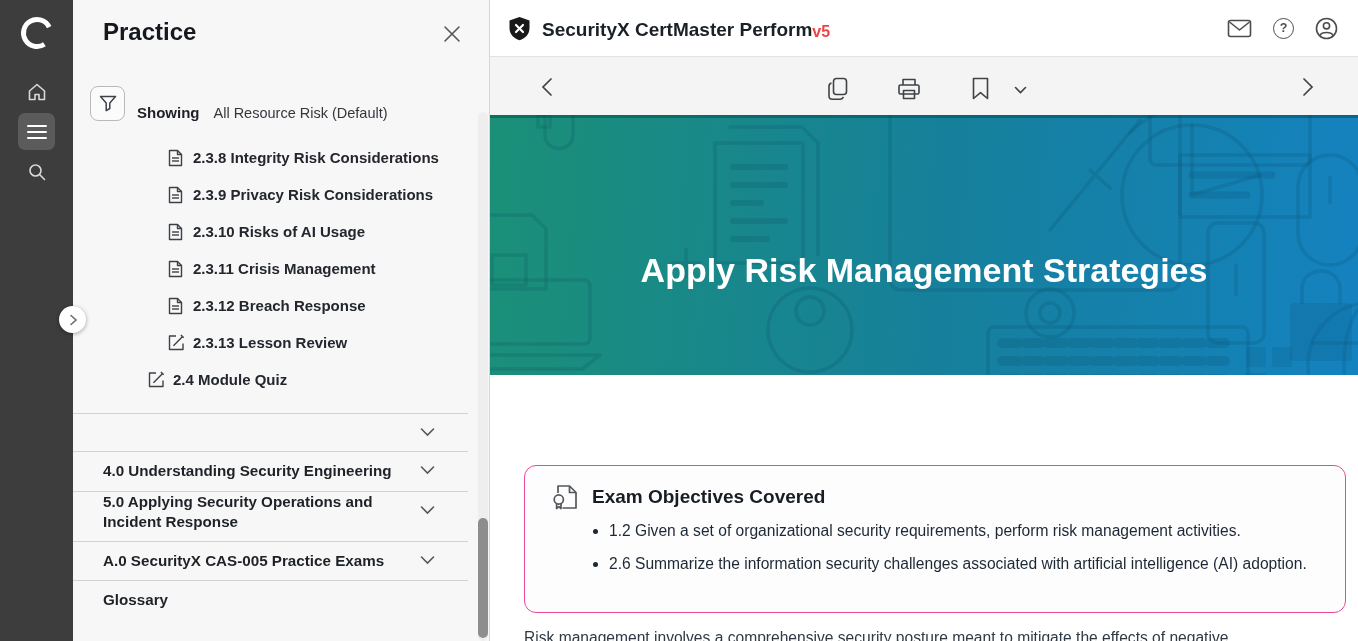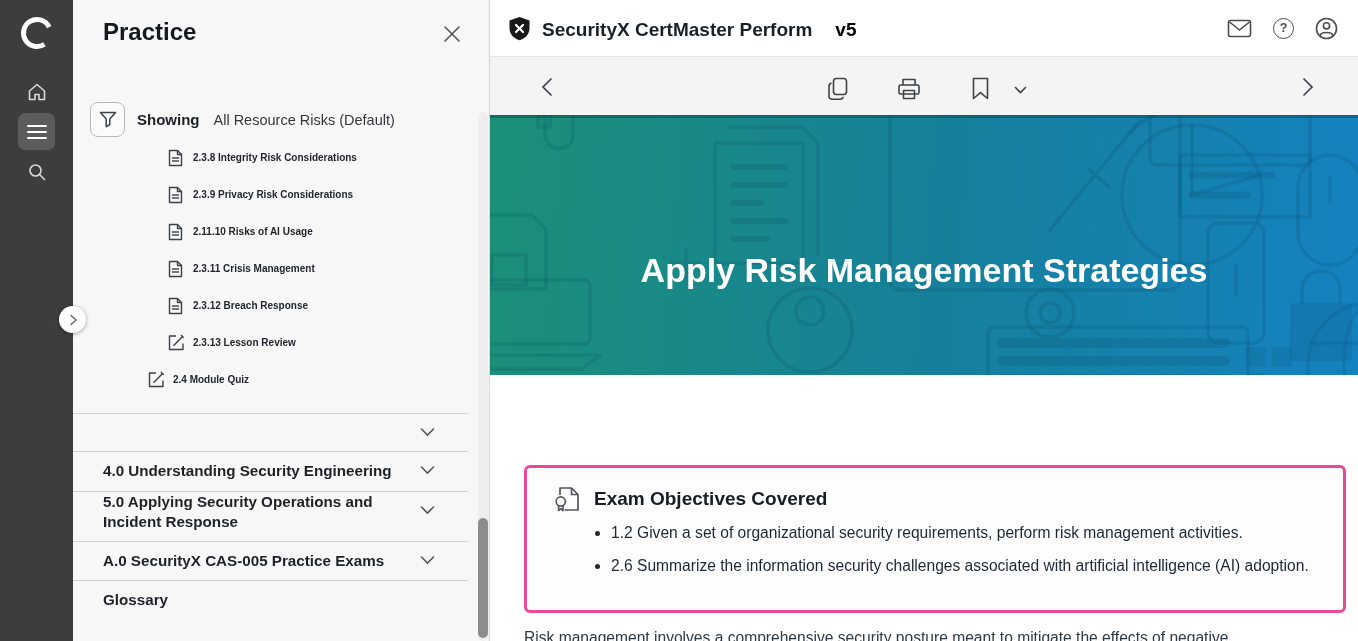--- a/index.html
+++ b/index.html
@@ -14,31 +14,31 @@
     display:flex; align-items:center; justify-content:center; }
   .rail-btn { position:absolute; left:18px; width:37px; height:37px; border-radius:7px;
     display:flex; align-items:center; justify-content:center; cursor:pointer; }
   .rail-btn.active { background:#5b5b5b; }
 
   
   .panel { position:absolute; left:73px; top:0; width:417px; height:641px;
     background:#f7f7f8; border-right:1px solid #d5d5d5; z-index:4; }
   .panel-title { position:absolute; left:30px; top:18px; font-size:24px; font-weight:700; color:#15191e; }
   .panel-close { position:absolute; right:27px; top:24px; width:20px; height:20px; cursor:pointer; }
-  .filter-row { position:absolute; left:17px; top:102px; display:flex; align-items:center; }
+  .filter-row { position:absolute; left:17px; top:86px; display:flex; align-items:flex-end; }
   .filter-btn { width:35px; height:35px; background:#fbfbfb; border:1px solid #b9b9b9; border-radius:8px;
     display:flex; align-items:center; justify-content:center; cursor:pointer; }
   .filter-label { margin-left:12px; font-size:15px; font-weight:700; color:#1d2126; }
   .filter-value { margin-left:14px; font-size:14.5px; color:#33373c; }
 
   .item-list { position:absolute; left:0; top:139px; width:405px; }
   .o-item { height:37px; display:flex; align-items:center; padding-left:95px; cursor:pointer; }
   .o-item.lvl1 { padding-left:75px; }
   .o-item .ic { width:17px; margin-right:8px; flex:0 0 auto; }
-  .o-item .lbl { font-size:10px; font-weight:600; color:#23272d; white-space:nowrap; }
+  .o-item .lbl { font-size:15px; font-weight:600; color:#23272d; white-space:nowrap; }
 
   .sections { position:absolute; left:0; top:413px; width:395px; }
   .sec { position:relative; border-top:1px solid #d2d2d2; padding:9px 60px 9px 30px;
     min-height:38px; display:flex; align-items:center; cursor:pointer; }
   .sec .lbl { font-size:15.2px; font-weight:700; color:#1e2227; line-height:1.35; }
   .sec .chev { position:absolute; right:33px; top:13px; }
   .sec.two-line { padding-top:0; padding-bottom:8px;justify-content:flex-end; }
 
   
   .p-track { position:absolute; left:405px; top:112px; width:10px; height:529px;
@@ -50,41 +50,41 @@
   .expand-btn { position:absolute; left:59px; top:306px; width:27px; height:27px; border-radius:50%;
     background:#fff; box-shadow:0 1px 4px rgba(0,0,0,.35); display:flex; align-items:center;
     justify-content:center; z-index:9; cursor:pointer; }
 
   
   .main { position:absolute; left:490px; top:0; width:868px; height:641px; background:#fff; }
   .app-header { position:absolute; left:0; top:0; width:868px; height:57px; background:#fff;
     border-bottom:1px solid #e3e3e3; display:flex; align-items:center; }
   .app-title-group { display:flex; align-items:flex-end; margin-left:18px; }
   .app-title { margin-left:11px; font-size:19px; font-weight:700; color:#1b2026; }
-  .app-version { margin-left:23px; font-size:19px; font-weight:600; color:#000000; }
+  .app-version { margin-left:0; font-size:16px; font-weight:600; color:#ef4444; }
   .header-icons { margin-left:auto; margin-right:20px; display:flex; align-items:center; gap:21px; }
   .hicon { cursor:pointer; display:flex; align-items:center; justify-content:center; }
   .q-circle { width:21px; height:21px; border:1.7px solid #4c4c4c; border-radius:50%;
     display:flex; align-items:center; justify-content:center; font-size:12.5px; font-weight:700; color:#4c4c4c; }
 
   .toolbar { position:absolute; left:0; top:57px; width:868px; height:58px; background:#f4f4f5; }
   .tb { position:absolute; top:20px; cursor:pointer; }
 
   .banner { position:absolute; left:0; top:115px; width:868px; height:260px; overflow:hidden;
     background:linear-gradient(95deg,#1b9077 0%,#16809b 52%,#1482c0 100%); }
   .banner::before { content:""; position:absolute; left:0; top:0; width:868px; height:3px;
     background:rgba(0,50,45,.35); }
   .banner-pattern { position:absolute; left:0; top:0; opacity:.55; }
   .banner-lesson { position:absolute; left:0; top:86px; width:868px; text-align:center;
     font-size:21px; font-weight:700; color:#ffffff; }
   .banner-title { position:absolute; left:0; top:136px; width:868px; text-align:center;
     font-size:34px; font-weight:700; color:#ffffff; }
 
   .obj-card { position:absolute; left:34px; top:465px; width:822px; height:148px;
-    background:#fdfdfe; border:3px solid #ec4899; border-radius:6px;text-decoration:underline; }
+    background:#fdfdfe; border:1px solid #ec4899; border-radius:12px;text-decoration:underline; }
   .obj-head { position:absolute; left:27px; top:17px; display:flex; align-items:center; }
   .obj-title { margin-left:13px; font-size:19px; font-weight:700; color:#181d23; }
   .obj-list { position:absolute; left:84px; top:53px; width:710px; }
   .obj-list li { font-size:15.6px; color:#1d2835; line-height:1.52; margin-bottom:9px; }
 
   .intro-par { position:absolute; left:34px; top:627px; width:800px;
     font-size:15.6px; color:#2f3a45; line-height:1.45; }
 </style>
 </head>
 <body>
@@ -126,21 +126,21 @@
       </svg>
     </div>
 
     <div class="filter-row">
       <div class="filter-btn">
         <svg width="18" height="17" viewBox="0 0 18 17" fill="none" stroke="#3f4347" stroke-width="1.5" stroke-linejoin="round">
           <path d="M1.5 1.5 H16.5 L10.8 8 V13.5 L7.2 15.7 V8 Z"></path>
         </svg>
       </div>
       <span class="filter-label">Showing</span>
-      <span class="filter-value">All Resource Risks (Default)</span>
+      <span class="filter-value">All Resource Risk (Default)</span>
     </div>
 
     <div class="item-list">
       <div class="o-item">
         <span class="ic">
             <svg width="15" height="18" viewBox="0 0 15 18" fill="none" stroke="#3d4146" stroke-width="1.4" stroke-linejoin="round">
               <path d="M1.5 1.5 H9.5 L13.5 5.5 V16.5 H1.5 Z"></path>
               <path d="M9.5 1.5 V5.5 H13.5"></path>
               <line x1="4" y1="9" x2="11" y2="9"></line>
               <line x1="4" y1="12" x2="11" y2="12"></line>
@@ -161,21 +161,21 @@
       </div>
       <div class="o-item">
         <span class="ic">
             <svg width="15" height="18" viewBox="0 0 15 18" fill="none" stroke="#3d4146" stroke-width="1.4" stroke-linejoin="round">
               <path d="M1.5 1.5 H9.5 L13.5 5.5 V16.5 H1.5 Z"></path>
               <path d="M9.5 1.5 V5.5 H13.5"></path>
               <line x1="4" y1="9" x2="11" y2="9"></line>
               <line x1="4" y1="12" x2="11" y2="12"></line>
             </svg>
           </span>
-        <span class="lbl">2.11.10 Risks of AI Usage</span>
+        <span class="lbl">2.3.10 Risks of AI Usage</span>
       </div>
       <div class="o-item">
         <span class="ic">
             <svg width="15" height="18" viewBox="0 0 15 18" fill="none" stroke="#3d4146" stroke-width="1.4" stroke-linejoin="round">
               <path d="M1.5 1.5 H9.5 L13.5 5.5 V16.5 H1.5 Z"></path>
               <path d="M9.5 1.5 V5.5 H13.5"></path>
               <line x1="4" y1="9" x2="11" y2="9"></line>
               <line x1="4" y1="12" x2="11" y2="12"></line>
             </svg>
           </span>

